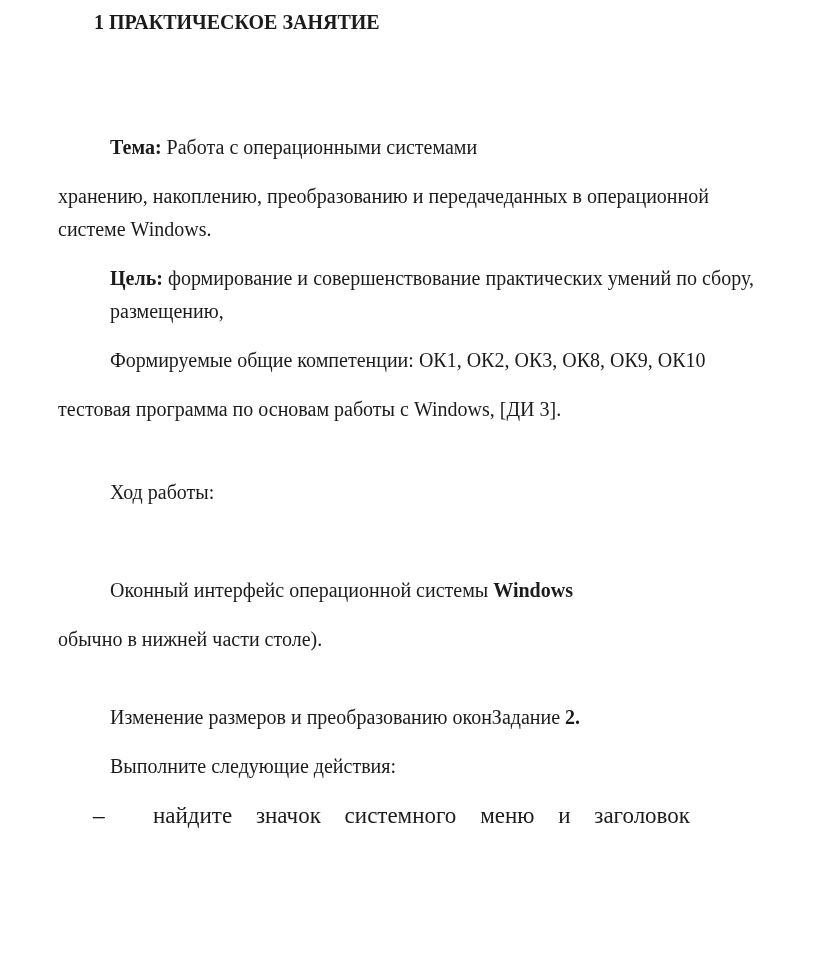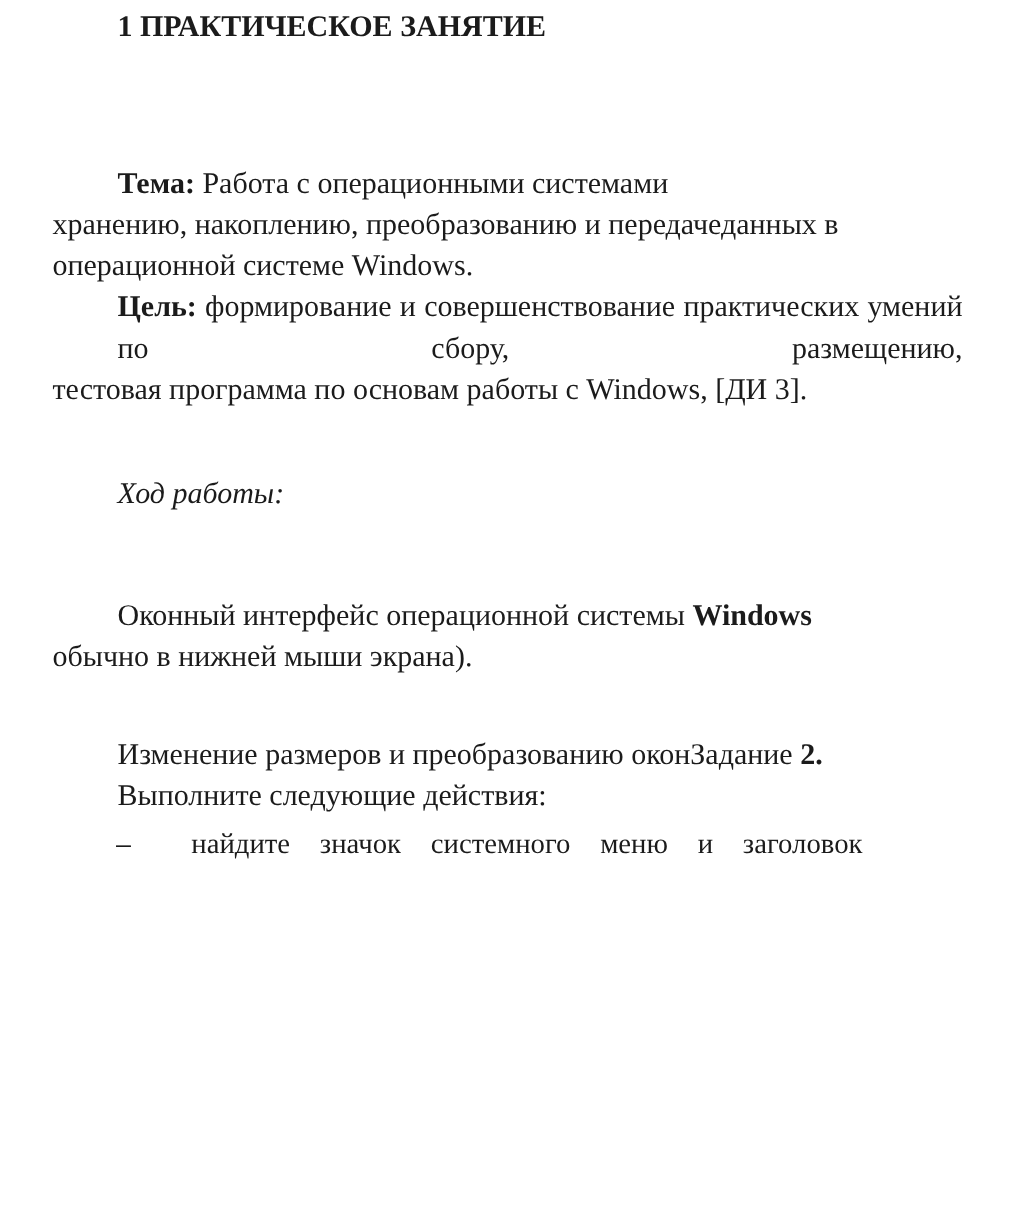--- a/index.html
+++ b/index.html
@@ -7,31 +7,31 @@
     position: relative;
     width: 816px; height: 966px;
     box-sizing: border-box;
     padding: 8px 46px 0 42px;
     background: #ffffff;
     color: #1b1b1b;
     font-family: "Liberation Serif", "DejaVu Serif", serif;
     overflow: hidden;
   }
   .h {
-    font-size: 24px; line-height: 28px;
+    font-size: 20px; line-height: 28px;
     margin: 0 0 0 52px;
     white-space: nowrap;
   }
-  .line { font-size: 24px; line-height: 33px; margin: 0; }
+  .line { font-size: 20px; line-height: 33px; margin: 16px; }
   .indent { padding-left: 52px; }
   .jl { text-align: justify; text-align-last: justify; }
   .b { font-weight: bold; }
 
   .mt-tema   { margin-top: 95px; }
-  .mt-hod    { margin-top: 50px; font-style: italic; }
+  .mt-hod    { margin-top: 50px; }
   .mt-okno   { margin-top: 65px; }
   .mt-izm    { margin-top: 45px; }
 
   .list { margin-top: 4px; }
   .li { position: relative; font-size: 23px; line-height: 34.5px; }
   .dash { position: absolute; left: 51px; top: 0; }
   .lt { display: block; margin-left: 111px; }
   .w560 { width: 560px; }
   .w537 { width: 537px; }
   .l2-flush { margin-left: 0; }
@@ -41,28 +41,29 @@
 
 <div class="page">
 
   <h1 class="h"><span class="b">1</span> <span>ПРАКТИЧЕСКОЕ ЗАНЯТИЕ</span></h1>
 
   <p class="line indent mt-tema"><span class="b">Тема:</span> <span>Работа с операционными системами</span></p>
 
   <p class="line">хранению, накоплению, преобразованию и передачеданных в операционной системе Windows.</p>
   <p class="line indent jl"><span class="b">Цель:</span> <span>формирование и совершенствование практических умений по сбору, размещению,</span></p>
 
+  <p class="line indent">Формируемые общие компетенции: ОК1, ОК2, ОК3, ОК8, ОК9, ОК10</p>
 
   <p class="line">тестовая программа по основам работы с Windows, [ДИ 3].</p>
 
   <p class="line indent mt-hod">Ход работы:</p>
 
   <p class="line indent mt-okno"><span>Оконный интерфейс операционной системы</span> <span class="b">Windows</span></p>
 
-  <p class="line">обычно в нижней мыши экрана).</p>
+  <p class="line">обычно в нижней части столе).</p>
 
   <p class="line indent mt-izm"><span>Изменение размеров и преобразованию оконЗадание</span> <span class="b">2.</span></p>
 
   <p class="line indent">Выполните следующие действия:</p>
 
   <div class="list">
 
     <div class="li">
       <span class="dash">–</span>
     </div>

